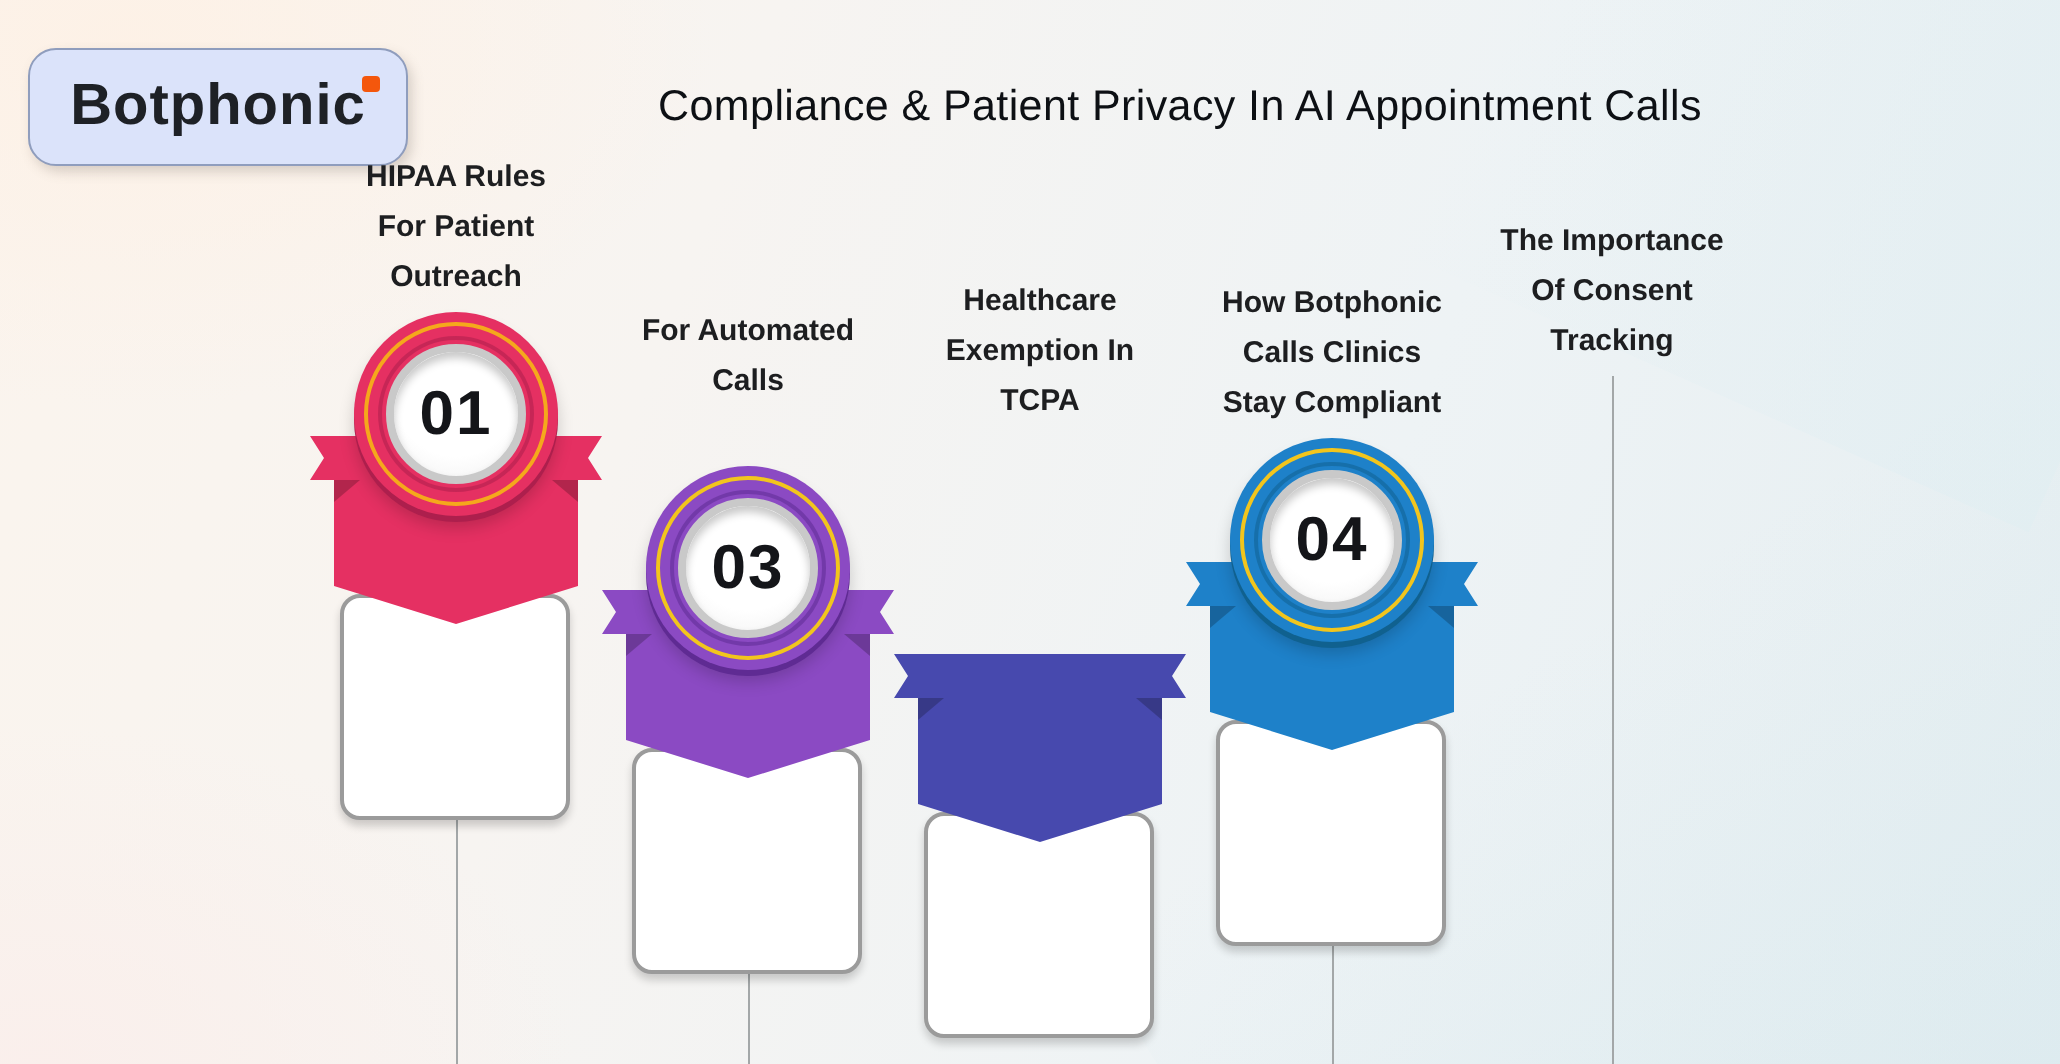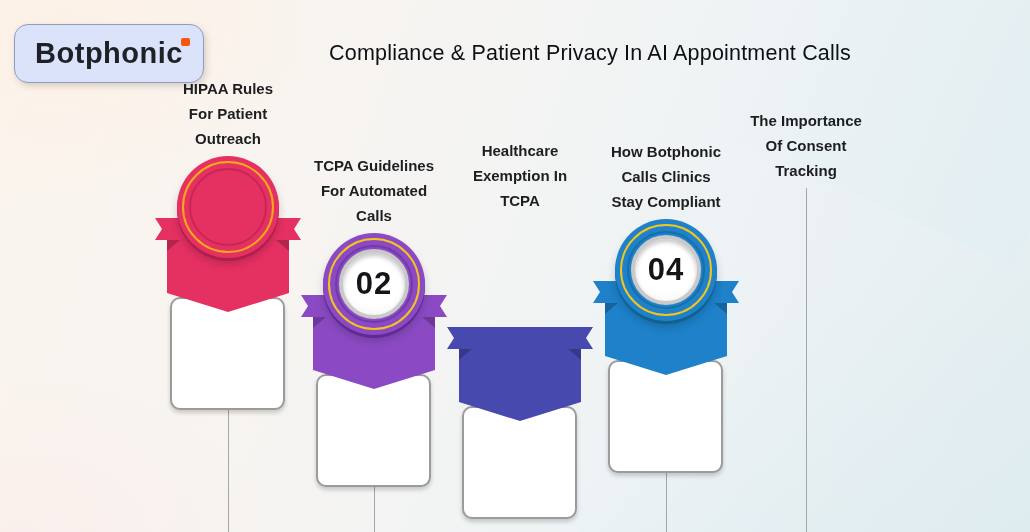--- a/index.html
+++ b/index.html
@@ -104,43 +104,45 @@
       <div class="stack">
         <svg class="ribbon" viewBox="0 0 146 94" preserveAspectRatio="none">
           <polygon class="rb-main" points="0,0 146,0 139,11 146,22 134,22 134,75 73,94 12,75 12,22 0,22 7,11"></polygon>
           <polygon class="rb-fold" points="12,22 25,22 12,33"></polygon>
           <polygon class="rb-fold" points="134,22 121,22 134,33"></polygon>
         </svg>
         <div class="card"></div>
         <div class="badge">
           <div class="ring-yellow"></div>
           <div class="ring-dark"></div>
+          <div class="core">
+            <span class="step-number">01</span>
+          </div>
         </div>
       </div>
       <div class="drop-line"></div>
     </div>
 
     <div class="col" style="--c: #8B4AC3; --dark: #5F2B93; --ring: #F2C51D;">
       <div class="step-title">
-        <div>TCPA Guidelines</div>
         <div>For Automated</div>
         <div>Calls</div>
       </div>
       <div class="stack">
         <svg class="ribbon" viewBox="0 0 146 94" preserveAspectRatio="none">
           <polygon class="rb-main" points="0,0 146,0 139,11 146,22 134,22 134,75 73,94 12,75 12,22 0,22 7,11"></polygon>
           <polygon class="rb-fold" points="12,22 25,22 12,33"></polygon>
           <polygon class="rb-fold" points="134,22 121,22 134,33"></polygon>
         </svg>
         <div class="card"></div>
         <div class="badge">
           <div class="ring-yellow"></div>
           <div class="ring-dark"></div>
           <div class="core">
-            <span class="step-number">02</span>
+            <span class="step-number">03</span>
           </div>
         </div>
       </div>
       <div class="drop-line"></div>
     </div>
 
     <div class="col" style="--c: #4749AE; --dark: #2F3180; --ring: #F2C51D;">
       <div class="step-title">
         <div>Healthcare</div>
         <div>Exemption In</div>

